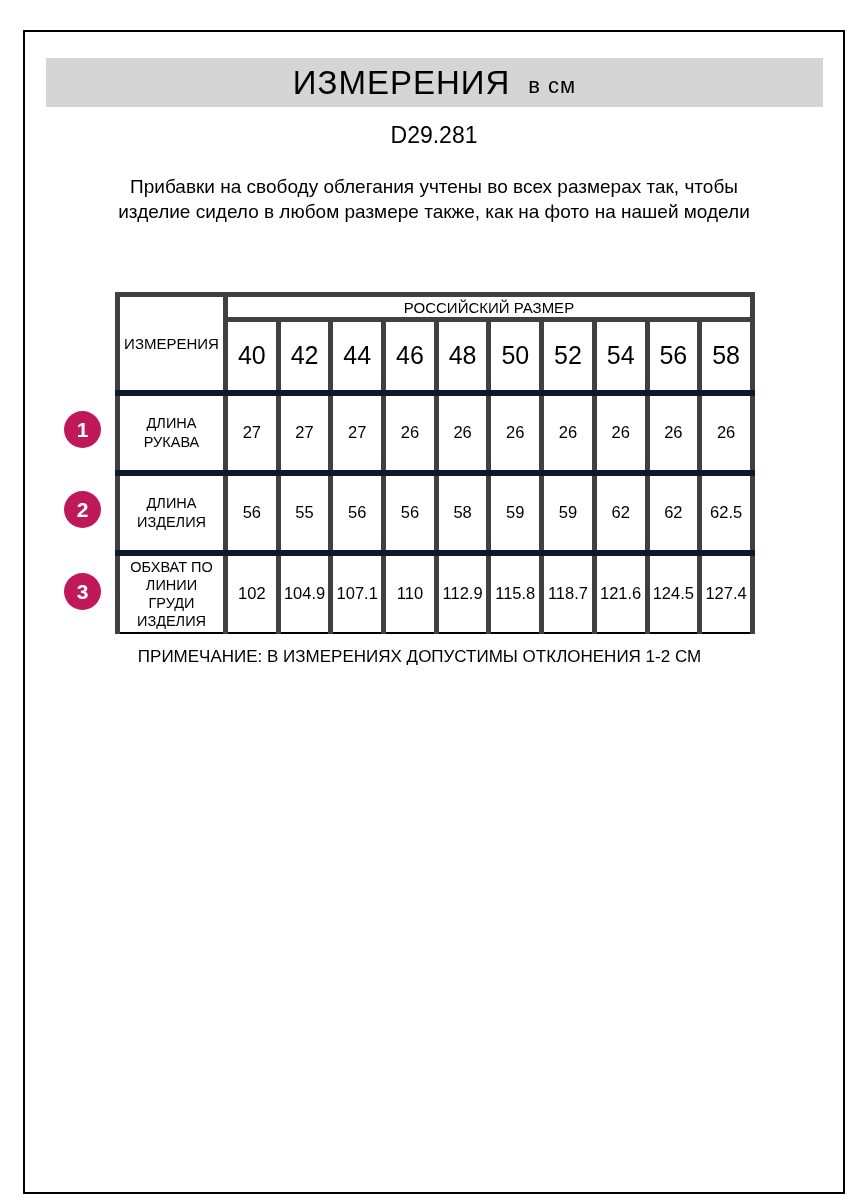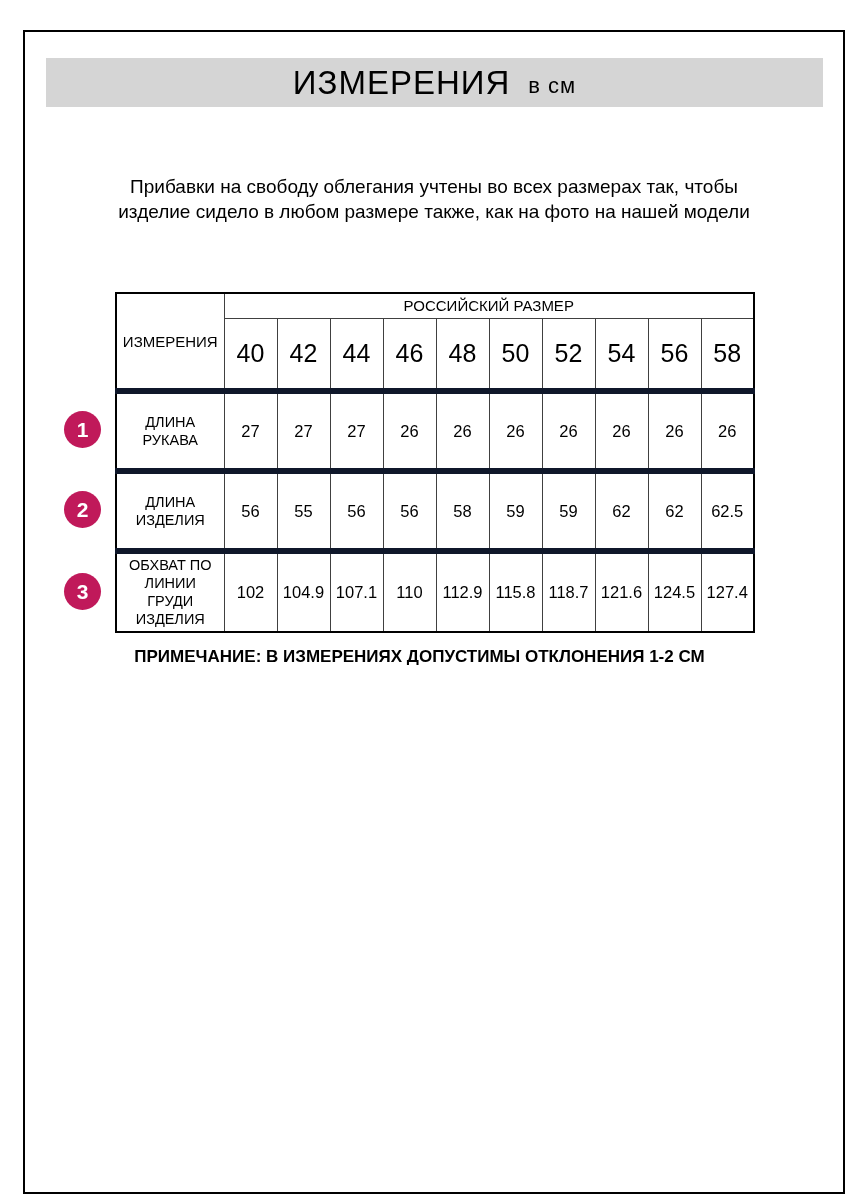--- a/index.html
+++ b/index.html
@@ -48,21 +48,21 @@
 
   .size-table {
     position: absolute;
     left: 115px; top: 292px;
     border-collapse: collapse;
     table-layout: fixed;
     width: 640px;
     border: 2px solid #000;
   }
   .size-table th, .size-table td {
-    border: 1px solid #404040;
+    border: 5px solid #404040;
     text-align: center;
     vertical-align: middle;
     font-weight: 400;
     background: #fff;
   }
   .size-table .corner {
     width: 108px;
     font-size: 15px;
   }
   .size-table .group {
@@ -98,35 +98,36 @@
   }
   .badge-0 { top: 411px; }
   .badge-1 { top: 491px; }
   .badge-2 { top: 573px; }
 
   .note {
     position: absolute;
     left: 0; top: 647px; width: 839px;
     text-align: center;
     font-size: 17px;
-    font-weight: 700;
+    font-weight: 400;
   }
 </style>
 </head>
 <body>
 
 <div class="page">
 
   <div class="page-border"></div>
 
   <div class="title-band" style="background: rgb(213, 213, 213);">
     <span class="title-reg">ИЗМЕРЕНИЯ</span>
     <span class="title-unit">в см</span>
   </div>
 
+  <div class="product-code">D29.281</div>
 
   <div class="description">Прибавки на свободу облегания учтены во всех размерах так, чтобы изделие сидело в любом размере также, как на фото на нашей модели</div>
 
   <table class="size-table">
     <thead>
         <tr>
           <th class="corner" rowspan="2">ИЗМЕРЕНИЯ</th>
           <th class="group" colspan="10">РОССИЙСКИЙ РАЗМЕР</th>
         </tr>
         <tr class="sizes-row">

